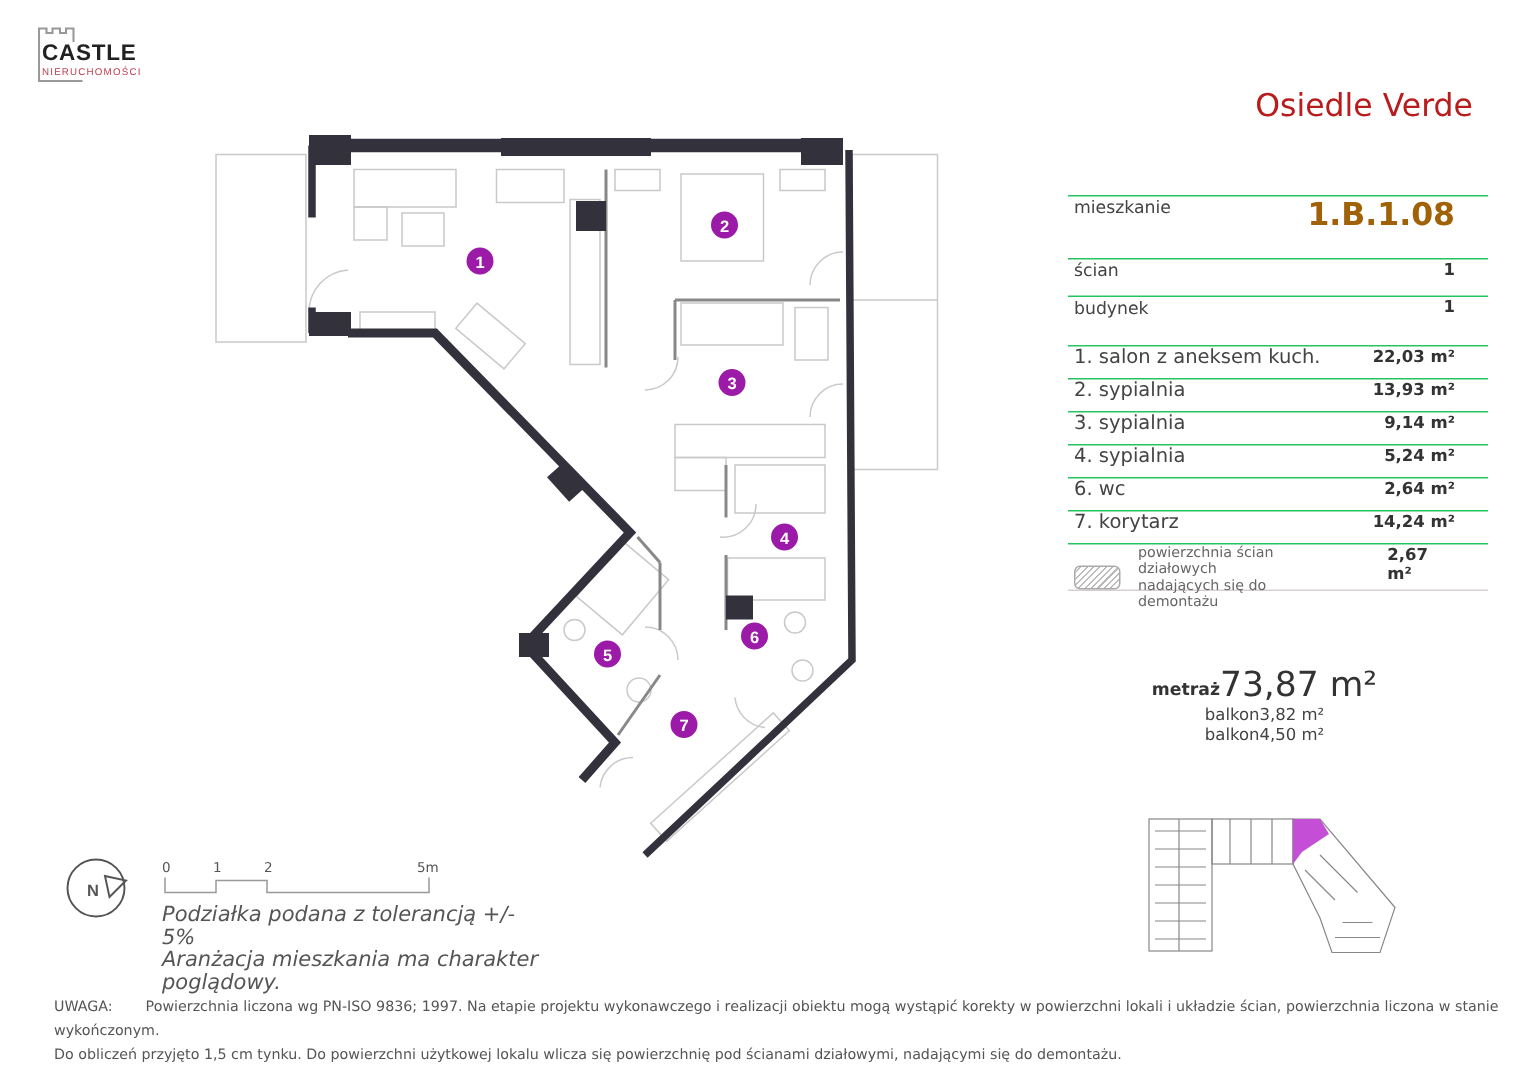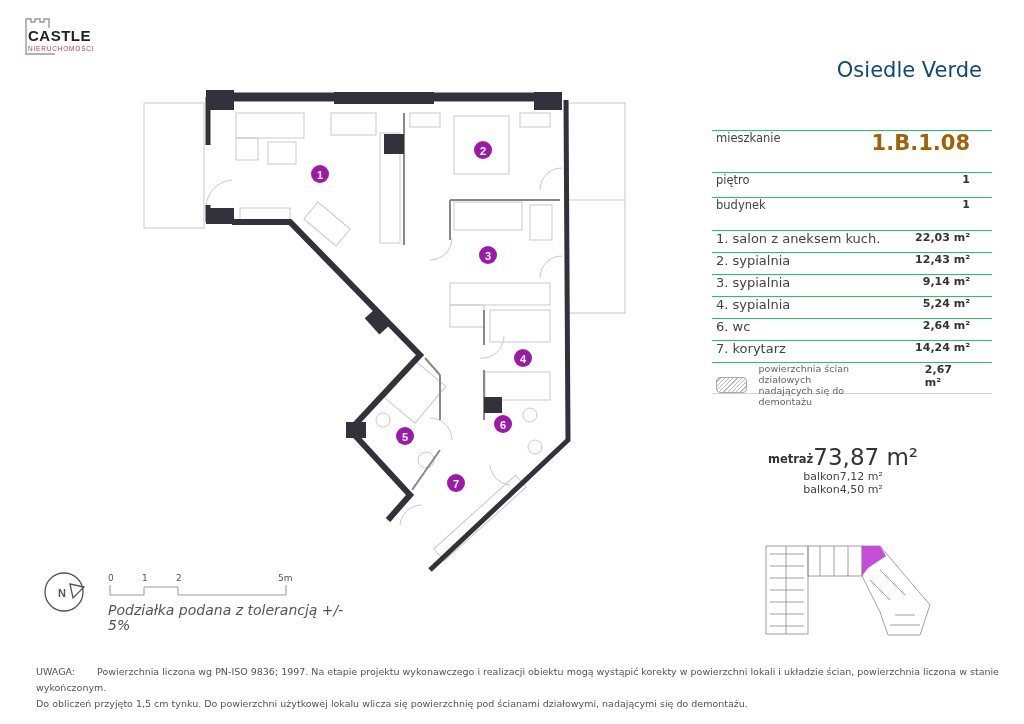--- a/index.html
+++ b/index.html
@@ -4,21 +4,21 @@
 <style>
   html,body{margin:0;padding:0;background:#fff;}
   body{width:1024px;height:724px;position:relative;overflow:hidden;font-family:"DejaVu Sans","Liberation Sans",sans-serif;color:#333;}
   .abs{position:absolute;}
   
   .logo{left:24px;top:18px;width:76px;height:36px;}
   .logo .castle{position:absolute;left:4px;top:11px;font-family:"Liberation Sans",sans-serif;font-weight:bold;font-size:15px;letter-spacing:0.5px;color:#222;line-height:14px;}
   .logo .nier{position:absolute;left:4px;top:27px;font-family:"Liberation Sans",sans-serif;font-size:6.5px;letter-spacing:0.8px;color:#c04050;line-height:8px;}
   .logo .turrets{position:absolute;left:1px;top:0;width:30px;height:40px;}
   
-  .title{right:42px;top:58px;font-size:21px;font-weight:500;color:#0c4a6e;}
+  .title{right:42px;top:58px;font-size:21px;font-weight:500;color:#b91c1c;}
   
   .info{left:712px;top:130px;width:280px;}
   .row{display:flex;justify-content:space-between;align-items:flex-start;border-top:1px solid #22c55e;box-sizing:border-box;padding:0 22px 0 4px;gap:27px;}
   .row .lab{font-size:11.5px;color:#444;}
   .row .val{font-size:11px;font-weight:bold;color:#333;}
   .row.head{height:42px;padding-bottom:6px;}
   .row.head .val{font-size:21px;font-weight:bold;color:#a16207;}
   .row.small{height:25px;padding-bottom:5px;}
   .row.room{height:22px;padding-bottom:4px;}
   .row.room .lab{font-size:13px;}
@@ -156,34 +156,34 @@
       </g>
   </g>
 </svg>
 
 <div class="abs info">
   <div class="row head">
     <span class="lab">mieszkanie</span>
     <span class="val">1.B.1.08</span>
   </div>
   <div class="row small">
-    <span class="lab">piętro</span>
+    <span class="lab">ścian</span>
     <span class="val">1</span>
   </div>
   <div class="row small" style="height:33px;padding-bottom:10px;">
     <span class="lab">budynek</span>
     <span class="val">1</span>
   </div>
   <div class="row room">
       <span class="lab">1. salon z aneksem kuch.</span>
       <span class="val">22,03 m²</span>
     </div>
   <div class="row room">
       <span class="lab">2. sypialnia</span>
-      <span class="val">12,43 m²</span>
+      <span class="val">13,93 m²</span>
     </div>
   <div class="row room">
       <span class="lab">3. sypialnia</span>
       <span class="val">9,14 m²</span>
     </div>
   <div class="row room">
       <span class="lab">4. sypialnia</span>
       <span class="val">5,24 m²</span>
     </div>
   <div class="row room">
@@ -203,21 +203,21 @@
   </div>
 </div>
 
 <div class="abs totals">
   <div class="tr">
     <span class="mlab" style="padding-bottom:4px;">metraż</span>
     <span class="big">73,87 m²</span>
   </div>
   <div class="tr">
       <span class="sm">balkon</span>
-      <span class="sm">7,12 m²</span>
+      <span class="sm">3,82 m²</span>
     </div>
   <div class="tr">
       <span class="sm">balkon</span>
       <span class="sm">4,50 m²</span>
     </div>
 </div>
 
 <svg class="abs" style="left:760px;top:540px;" width="190" height="100" viewBox="0 0 190 100">
   <g fill="none" stroke="#888" stroke-width="0.8">
     <rect x="6" y="6" width="42" height="88"></rect>
@@ -236,19 +236,20 @@
   </svg>
   <svg style="position:absolute;left:68px;top:8px;" width="190" height="25" viewBox="0 0 190 25">
     <text x="0" y="8" font-size="9" fill="#555" font-family="DejaVu Sans, sans-serif">0</text>
     <text x="34" y="8" font-size="9" fill="#555" font-family="DejaVu Sans, sans-serif">1</text>
     <text x="68" y="8" font-size="9" fill="#555" font-family="DejaVu Sans, sans-serif">2</text>
     <text x="170" y="8" font-size="9" fill="#555" font-family="DejaVu Sans, sans-serif">5m</text>
     <polyline points="2,12 2,22 36,22 36,14 70,14 70,22 178,22 178,12" fill="none" stroke="#999" stroke-width="1"></polyline>
   </svg>
   <div class="note" style="position:absolute;left:68px;top:38px;width:260px;">
     <div>Podziałka podana z tolerancją +/- 5%</div>
+    <div>Aranżacja mieszkania ma charakter poglądowy.</div>
   </div>
 </div>
 
 <div class="abs footer">
   <div><span class="uw">UWAGA:</span><span>Powierzchnia liczona wg PN-ISO 9836; 1997. Na etapie projektu wykonawczego i realizacji obiektu mogą wystąpić korekty w powierzchni lokali i układzie ścian, powierzchnia liczona w stanie wykończonym.</span></div>
   <div>Do obliczeń przyjęto 1,5 cm tynku. Do powierzchni użytkowej lokalu wlicza się powierzchnię pod ścianami działowymi, nadającymi się do demontażu.</div>
 </div>
 
 </body></html>

